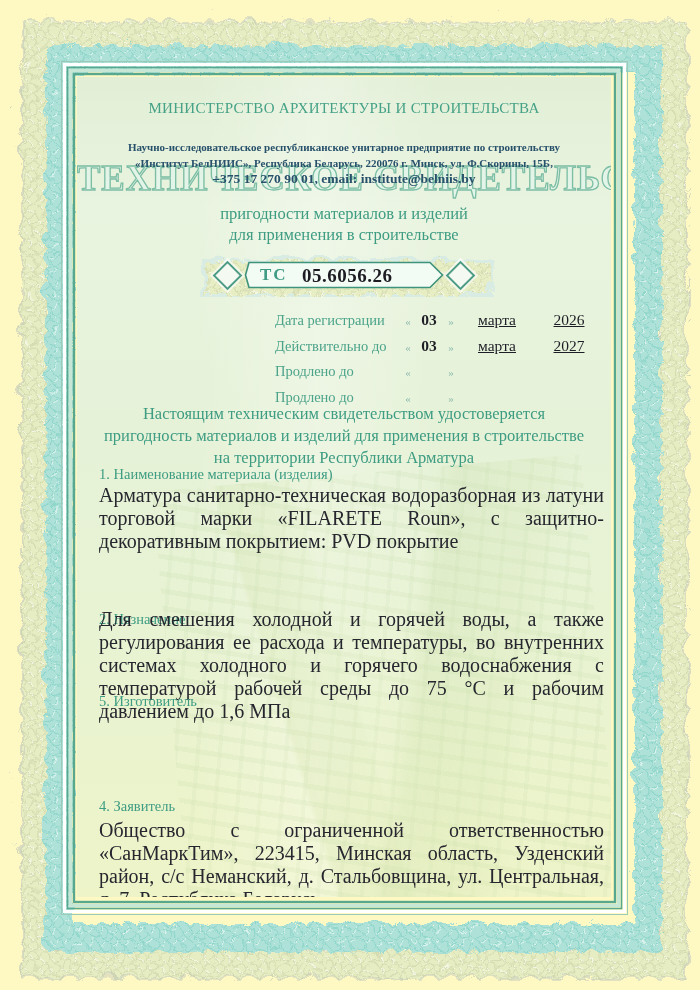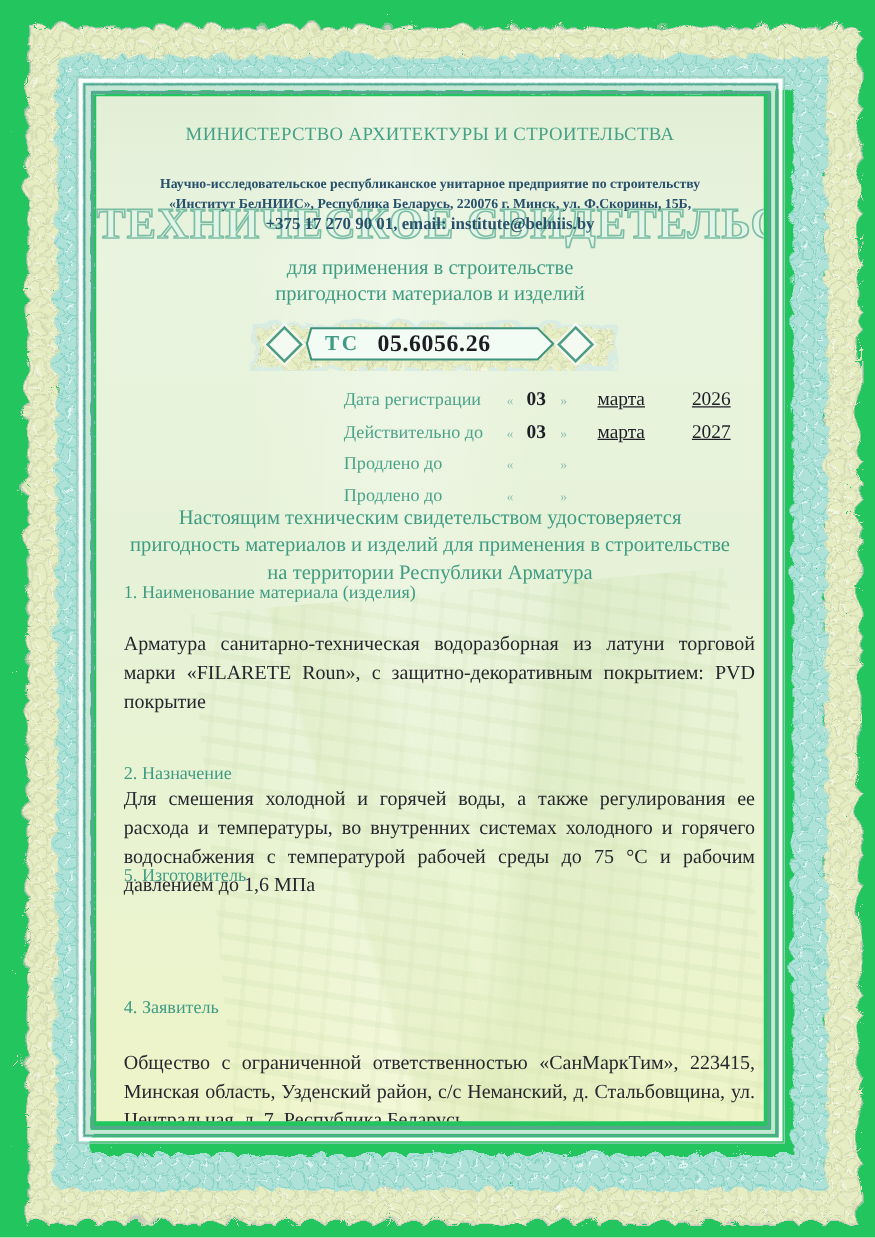--- a/index.html
+++ b/index.html
@@ -1,17 +1,17 @@
 <!DOCTYPE html>
 <html><head>
 <meta charset="utf-8">
 <style>
   html,body{margin:0;padding:0;background:#ffffff;}
   .page{
-    position:relative;width:700px;height:990px;background:#22c55e;overflow:hidden;
+    position:relative;width:700px;height:990px;background:#fef9c3;overflow:hidden;
     font-family:"Liberation Serif","DejaVu Serif",serif;
   }
   .border-svg{position:absolute;left:0;top:0;z-index:1;}
   .content{
     position:absolute;left:77px;top:77px;width:534px;height:820px;z-index:2;overflow:hidden;
     background:linear-gradient(180deg,#e2efd6 0%,#e9f4e0 16%,#e6f2d8 42%,#e8f3d3 68%,#eef4c8 100%);
   }
   .content::before{ 
     content:"";position:absolute;left:120px;top:0;width:240px;height:100%;
     background:linear-gradient(90deg,rgba(255,255,255,0) 0%,rgba(255,255,255,.28) 50%,rgba(255,255,255,0) 100%);
@@ -57,22 +57,22 @@
     align-items:baseline;height:26px;}
   .date-row .lbl{color:#4ba38a;font-size:14.5px;}
   .date-row .q{color:#8fbcae;font-size:11px;text-align:center;}
   .date-row .v{color:#1e1e26;font-size:15.5px;font-weight:bold;text-align:center;}
   .date-row .m{font-weight:normal;text-decoration:underline;}
   .date-row .g{color:#7fb8a5;font-size:13px;text-align:right;}
   .statement{position:absolute;top:326px;left:0;right:0;text-align:center;color:#3d9c82;
     font-size:16.5px;line-height:22px;}
   
   .sec-h{position:absolute;left:22px;color:#3d9c82;font-size:14.5px;}
-  .sec-b{position:absolute;left:22px;width:505px;color:#26262e;font-size:16px;line-height:23px;
-    text-align:justify;margin-top:20px;}
+  .sec-b{position:absolute;left:22px;width:505px;color:#26262e;font-size:20px;line-height:23px;
+    text-align:justify;}
   .h1{top:389px;} .b1{top:407px;}
   .h2{top:534px;} .b2{top:531px;}
   .h3{top:616px;} .b3{top:638px;}
   .h4{top:721px;} .b4{top:742px;}
   .b3{text-align:left;}
 </style>
 </head>
 <body>
 
 <div class="page">
@@ -122,22 +122,22 @@
 
     <div class="institute">
       <div>Научно-исследовательское республиканское унитарное предприятие по строительству</div>
       <div>«Институт БелНИИС», Республика Беларусь, 220076 г. Минск, ул. Ф.Скорины, 15Б,</div>
     </div>
 
     <div class="big-title">ТЕХНИЧЕСКОЕ СВИДЕТЕЛЬСТВО</div>
     <div class="contact">+375 17 270 90 01, email: institute@belniis.by</div>
 
     <div class="subtitle">
+      <div>пригодности материалов и изделий</div>
       <div>для применения в строительстве</div>
-      <div>пригодности материалов и изделий</div>
     </div>
 
     <div class="badge">
       <svg class="badge-lace" width="302" height="50" viewBox="0 0 302 50" aria-hidden="true">
         <g filter="url(#wavyB)">
           <rect x="6" y="5" width="290" height="40" fill="#d9ece3"></rect>
           <rect x="9" y="8" width="284" height="34" fill="#e8eec4"></rect>
           <rect x="9" y="8" width="284" height="34" fill="url(#guillocheY)"></rect>
         </g>
       </svg>

